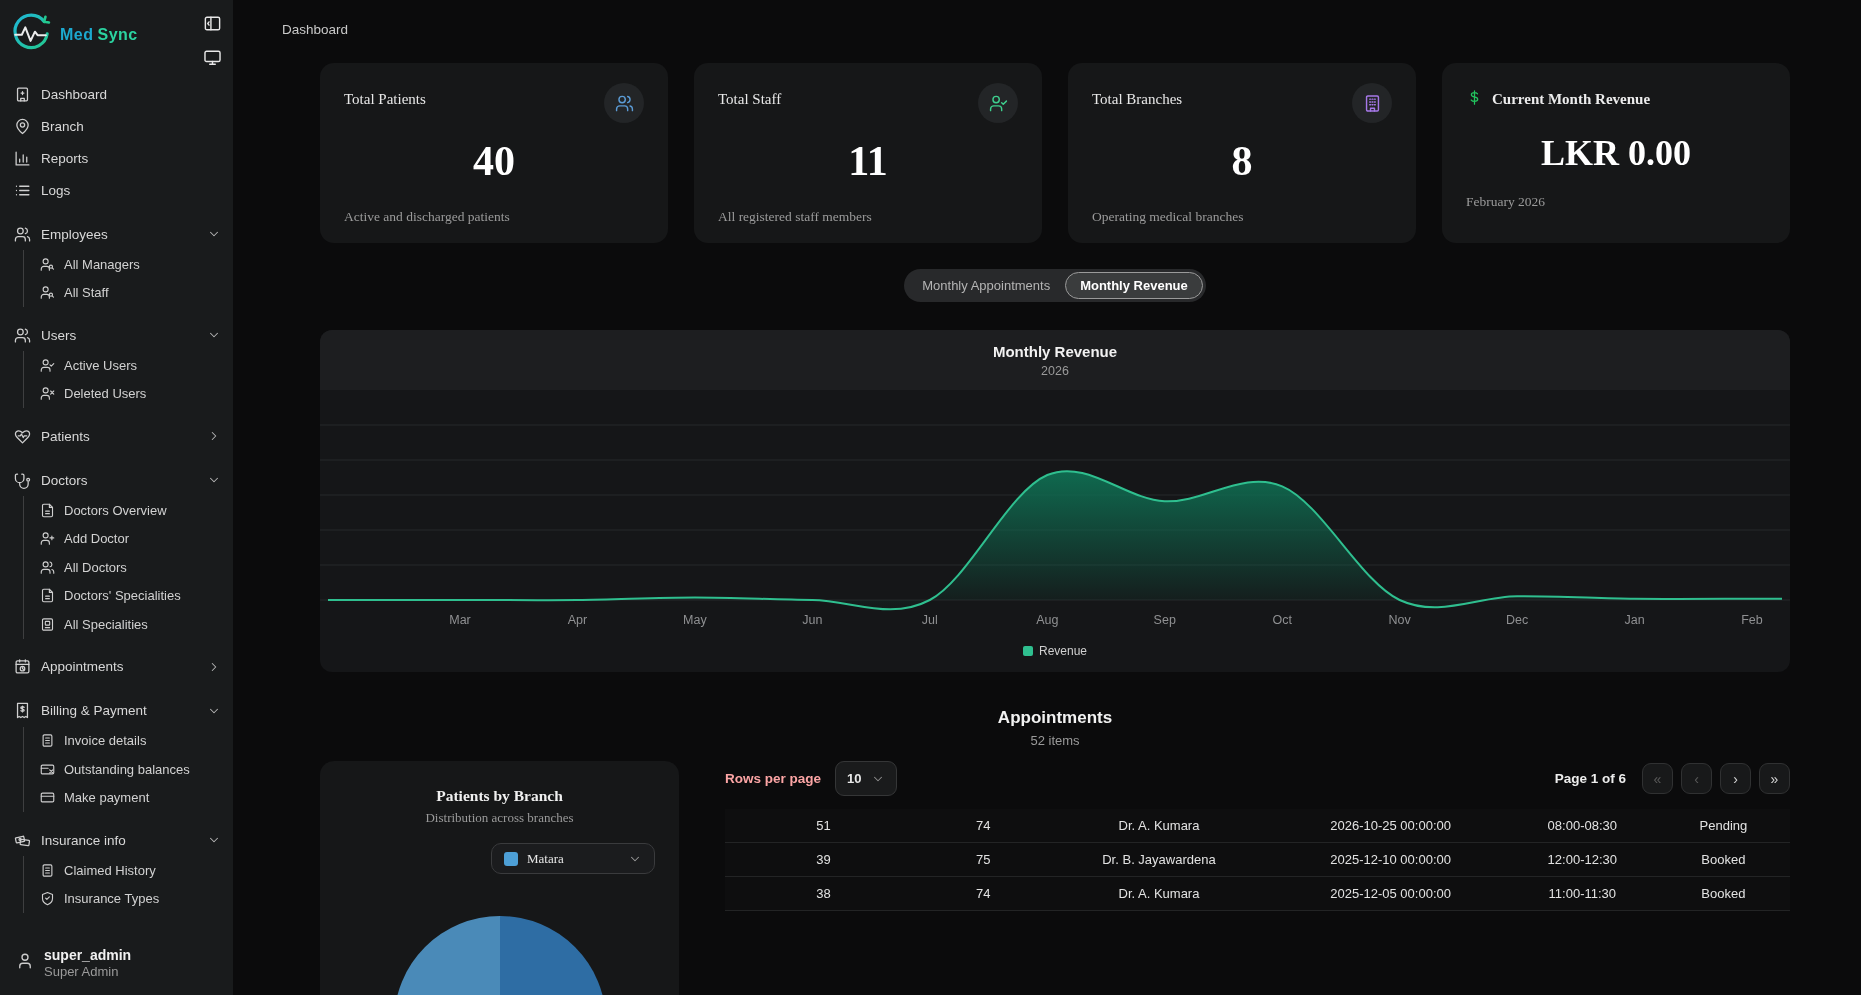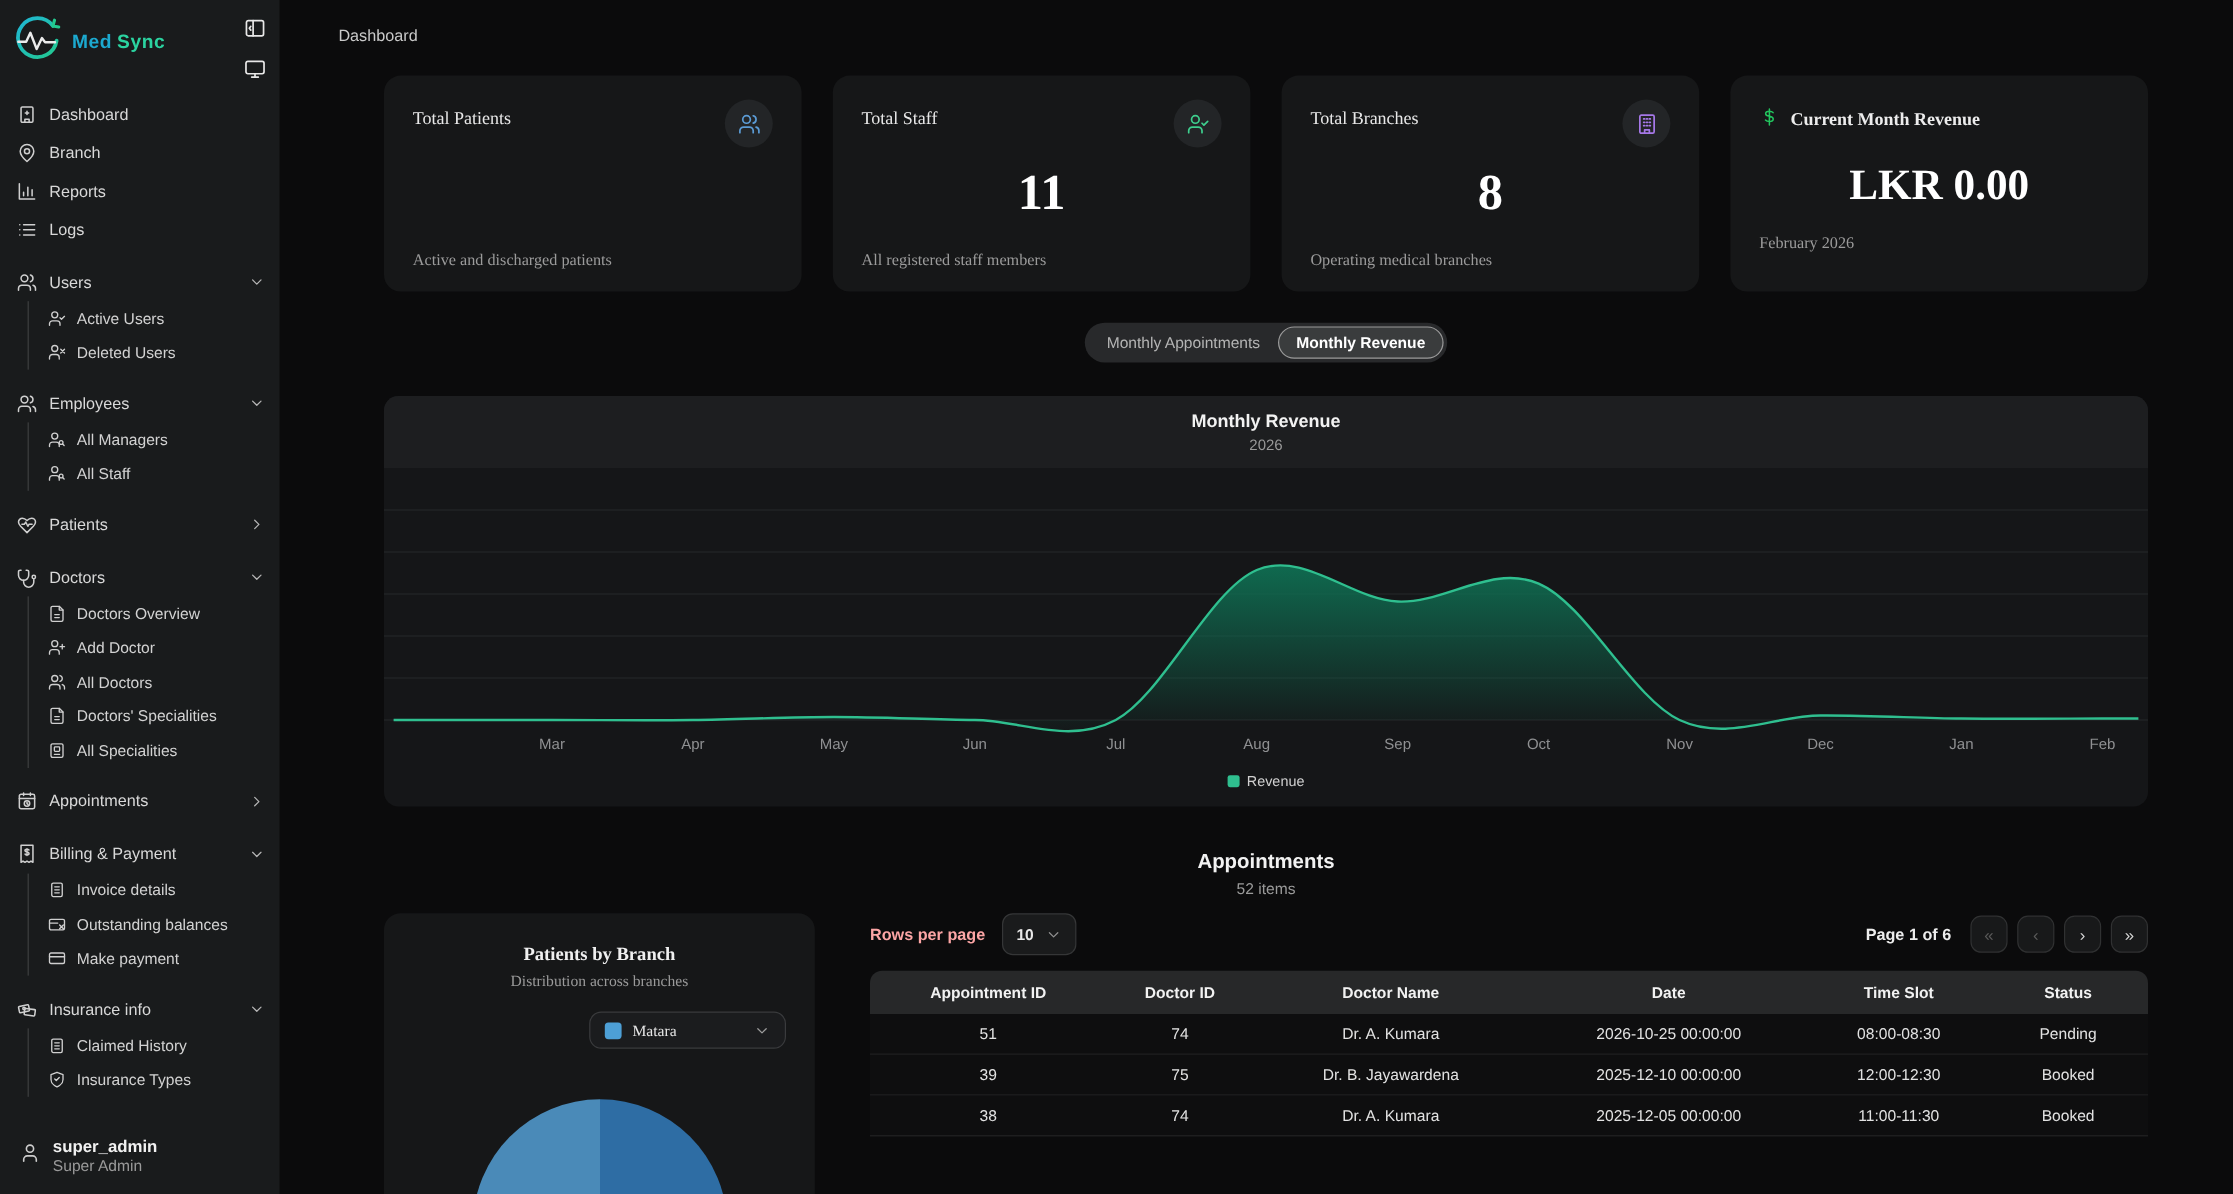--- a/index.html
+++ b/index.html
@@ -194,20 +194,62 @@
         <div class="nav-group">
           <div class="nav-item">
             <span class="nav-icon">
               <svg viewBox="0 0 24 24" width="17" height="17" fill="none" stroke="currentColor" stroke-width="1.8" stroke-linecap="round" stroke-linejoin="round">
                 <path d="M16 21v-2a4 4 0 0 0-4-4H6a4 4 0 0 0-4 4v2"></path>
                 <circle cx="9" cy="7" r="4"></circle>
                 <path d="M22 21v-2a4 4 0 0 0-3-3.87"></path>
                 <path d="M16 3.13a4 4 0 0 1 0 7.75"></path>
               </svg>
             </span>
+            <span class="nav-label">Employees</span>
+            <span class="chev">
+              <svg viewBox="0 0 24 24" width="14" height="14" fill="none" stroke="currentColor" stroke-width="1.8" stroke-linecap="round" stroke-linejoin="round">
+                <path d="m6 9 6 6 6-6"></path>
+              </svg>
+            </span>
+          </div>
+          <div class="sub-list">
+            <div class="sub-item">
+              <span class="nav-icon">
+                <svg viewBox="0 0 24 24" width="15" height="15" fill="none" stroke="currentColor" stroke-width="1.8" stroke-linecap="round" stroke-linejoin="round">
+                  <circle cx="9" cy="7" r="4"></circle>
+                  <path d="M15 21v-2a4 4 0 0 0-4-4H6a4 4 0 0 0-4 4v2"></path>
+                  <circle cx="17.5" cy="15.5" r="2.5"></circle>
+                  <path d="m19.5 17.5 2 2"></path>
+                </svg>
+              </span>
+              <span class="nav-label">All Managers</span>
+            </div>
+            <div class="sub-item">
+              <span class="nav-icon">
+                <svg viewBox="0 0 24 24" width="15" height="15" fill="none" stroke="currentColor" stroke-width="1.8" stroke-linecap="round" stroke-linejoin="round">
+                  <circle cx="9" cy="7" r="4"></circle>
+                  <path d="M15 21v-2a4 4 0 0 0-4-4H6a4 4 0 0 0-4 4v2"></path>
+                  <circle cx="17.5" cy="15.5" r="2.5"></circle>
+                  <path d="m19.5 17.5 2 2"></path>
+                </svg>
+              </span>
+              <span class="nav-label">All Staff</span>
+            </div>
+          </div>
+        </div>
+        <div class="nav-group">
+          <div class="nav-item">
+            <span class="nav-icon">
+              <svg viewBox="0 0 24 24" width="17" height="17" fill="none" stroke="currentColor" stroke-width="1.8" stroke-linecap="round" stroke-linejoin="round">
+                <path d="M16 21v-2a4 4 0 0 0-4-4H6a4 4 0 0 0-4 4v2"></path>
+                <circle cx="9" cy="7" r="4"></circle>
+                <path d="M22 21v-2a4 4 0 0 0-3-3.87"></path>
+                <path d="M16 3.13a4 4 0 0 1 0 7.75"></path>
+              </svg>
+            </span>
             <span class="nav-label">Users</span>
             <span class="chev">
               <svg viewBox="0 0 24 24" width="14" height="14" fill="none" stroke="currentColor" stroke-width="1.8" stroke-linecap="round" stroke-linejoin="round">
                 <path d="m6 9 6 6 6-6"></path>
               </svg>
             </span>
           </div>
           <div class="sub-list">
             <div class="sub-item">
               <span class="nav-icon">
@@ -221,62 +263,20 @@
             </div>
             <div class="sub-item">
               <span class="nav-icon">
                 <svg viewBox="0 0 24 24" width="15" height="15" fill="none" stroke="currentColor" stroke-width="1.8" stroke-linecap="round" stroke-linejoin="round">
                   <path d="M15 21v-2a4 4 0 0 0-4-4H6a4 4 0 0 0-4 4v2"></path>
                   <circle cx="9" cy="7" r="4"></circle>
                   <path d="m17 8 5 5m0-5-5 5"></path>
                 </svg>
               </span>
               <span class="nav-label">Deleted Users</span>
-            </div>
-          </div>
-        </div>
-        <div class="nav-group">
-          <div class="nav-item">
-            <span class="nav-icon">
-              <svg viewBox="0 0 24 24" width="17" height="17" fill="none" stroke="currentColor" stroke-width="1.8" stroke-linecap="round" stroke-linejoin="round">
-                <path d="M16 21v-2a4 4 0 0 0-4-4H6a4 4 0 0 0-4 4v2"></path>
-                <circle cx="9" cy="7" r="4"></circle>
-                <path d="M22 21v-2a4 4 0 0 0-3-3.87"></path>
-                <path d="M16 3.13a4 4 0 0 1 0 7.75"></path>
-              </svg>
-            </span>
-            <span class="nav-label">Employees</span>
-            <span class="chev">
-              <svg viewBox="0 0 24 24" width="14" height="14" fill="none" stroke="currentColor" stroke-width="1.8" stroke-linecap="round" stroke-linejoin="round">
-                <path d="m6 9 6 6 6-6"></path>
-              </svg>
-            </span>
-          </div>
-          <div class="sub-list">
-            <div class="sub-item">
-              <span class="nav-icon">
-                <svg viewBox="0 0 24 24" width="15" height="15" fill="none" stroke="currentColor" stroke-width="1.8" stroke-linecap="round" stroke-linejoin="round">
-                  <circle cx="9" cy="7" r="4"></circle>
-                  <path d="M15 21v-2a4 4 0 0 0-4-4H6a4 4 0 0 0-4 4v2"></path>
-                  <circle cx="17.5" cy="15.5" r="2.5"></circle>
-                  <path d="m19.5 17.5 2 2"></path>
-                </svg>
-              </span>
-              <span class="nav-label">All Managers</span>
-            </div>
-            <div class="sub-item">
-              <span class="nav-icon">
-                <svg viewBox="0 0 24 24" width="15" height="15" fill="none" stroke="currentColor" stroke-width="1.8" stroke-linecap="round" stroke-linejoin="round">
-                  <circle cx="9" cy="7" r="4"></circle>
-                  <path d="M15 21v-2a4 4 0 0 0-4-4H6a4 4 0 0 0-4 4v2"></path>
-                  <circle cx="17.5" cy="15.5" r="2.5"></circle>
-                  <path d="m19.5 17.5 2 2"></path>
-                </svg>
-              </span>
-              <span class="nav-label">All Staff</span>
             </div>
           </div>
         </div>
         <div class="nav-group">
           <div class="nav-item">
             <span class="nav-icon">
               <svg viewBox="0 0 24 24" width="17" height="17" fill="none" stroke="currentColor" stroke-width="1.8" stroke-linecap="round" stroke-linejoin="round">
                 <path d="M19.5 13.5C21 12 22 10.5 22 8.6A4.6 4.6 0 0 0 17.4 4c-2 0-3.4.8-5.4 2.8C10 4.8 8.6 4 6.6 4A4.6 4.6 0 0 0 2 8.6C2 10.5 3 12 4.5 13.5L12 21Z"></path>
                 <path d="M6 11h3l1.5-2.5 2.5 5L14.5 11H18"></path>
               </svg>
@@ -485,20 +485,21 @@
                 <span class="stat-title">Total Patients</span>
                 <span class="stat-icon-wrap">
                   <svg viewBox="0 0 24 24" width="19" height="19" fill="none" stroke="#5b9bd5" stroke-width="1.8" stroke-linecap="round" stroke-linejoin="round">
                     <path d="M16 21v-2a4 4 0 0 0-4-4H6a4 4 0 0 0-4 4v2"></path>
                     <circle cx="9" cy="7" r="4"></circle>
                     <path d="M22 21v-2a4 4 0 0 0-3-3.87"></path>
                     <path d="M16 3.13a4 4 0 0 1 0 7.75"></path>
                   </svg>
                 </span>
               </div>
+              <div class="stat-value">40</div>
               <div class="stat-sub">Active and discharged patients</div>
             </div><div class="card stat-card">
               <div class="stat-head">
                 <span class="stat-title">Total Staff</span>
                 <span class="stat-icon-wrap">
                   <svg viewBox="0 0 24 24" width="19" height="19" fill="none" stroke="#3ecf8e" stroke-width="1.8" stroke-linecap="round" stroke-linejoin="round">
                     <path d="M16 21v-2a4 4 0 0 0-4-4H6a4 4 0 0 0-4 4v2"></path>
                     <circle cx="9" cy="7" r="4"></circle>
                     <path d="m16 11 2 2 4-4"></path>
                   </svg>
@@ -615,28 +616,20 @@
             </span>
             <span class="pager">
               <span class="pager-label">Page 1 of 6</span>
               <button class="pager-btn disabled">«</button>
               <button class="pager-btn disabled">‹</button>
               <button class="pager-btn">›</button>
               <button class="pager-btn">»</button>
             </span>
           </div>
           <div class="table">
-            <div class="thead" id="table-head">
-                <div class="th c0">Appointment ID</div>
-                <div class="th c1">Doctor ID</div>
-                <div class="th c2">Doctor Name</div>
-                <div class="th c3">Date</div>
-                <div class="th c4">Time Slot</div>
-                <div class="th c5">Status</div>
-              </div>
             <div id="table-body">
                 <div class="trow">
                   <div class="td c0">51</div>
                   <div class="td c1">74</div>
                   <div class="td c2">Dr. A. Kumara</div>
                   <div class="td c3">2026-10-25 00:00:00</div>
                   <div class="td c4">08:00-08:30</div>
                   <div class="td c5">Pending</div>
                 </div>
                 <div class="trow">

